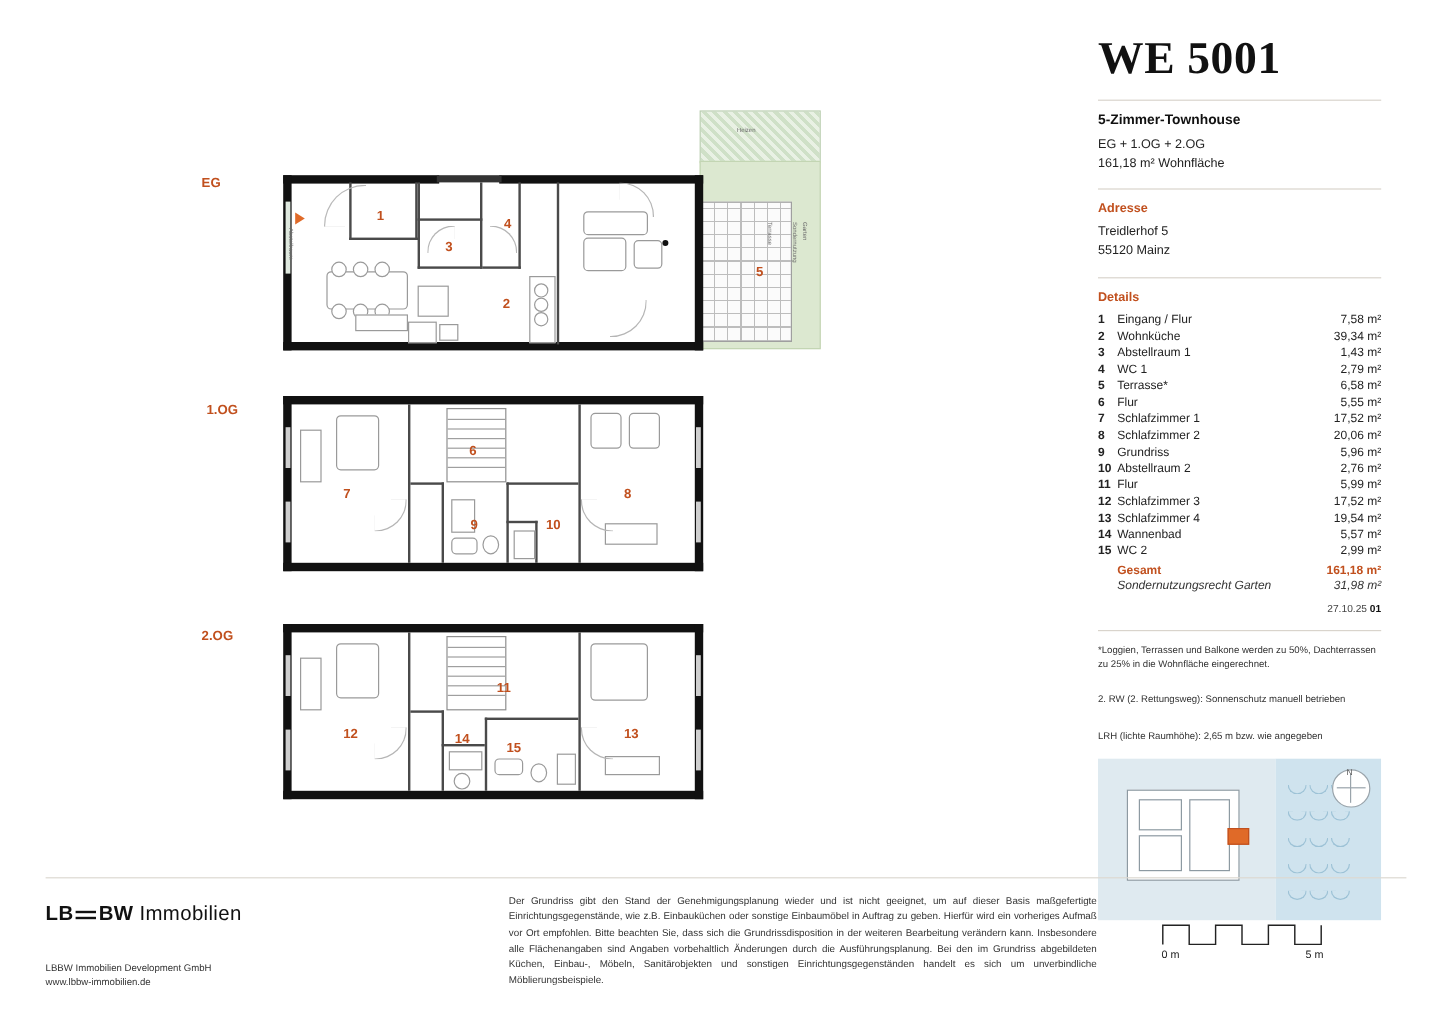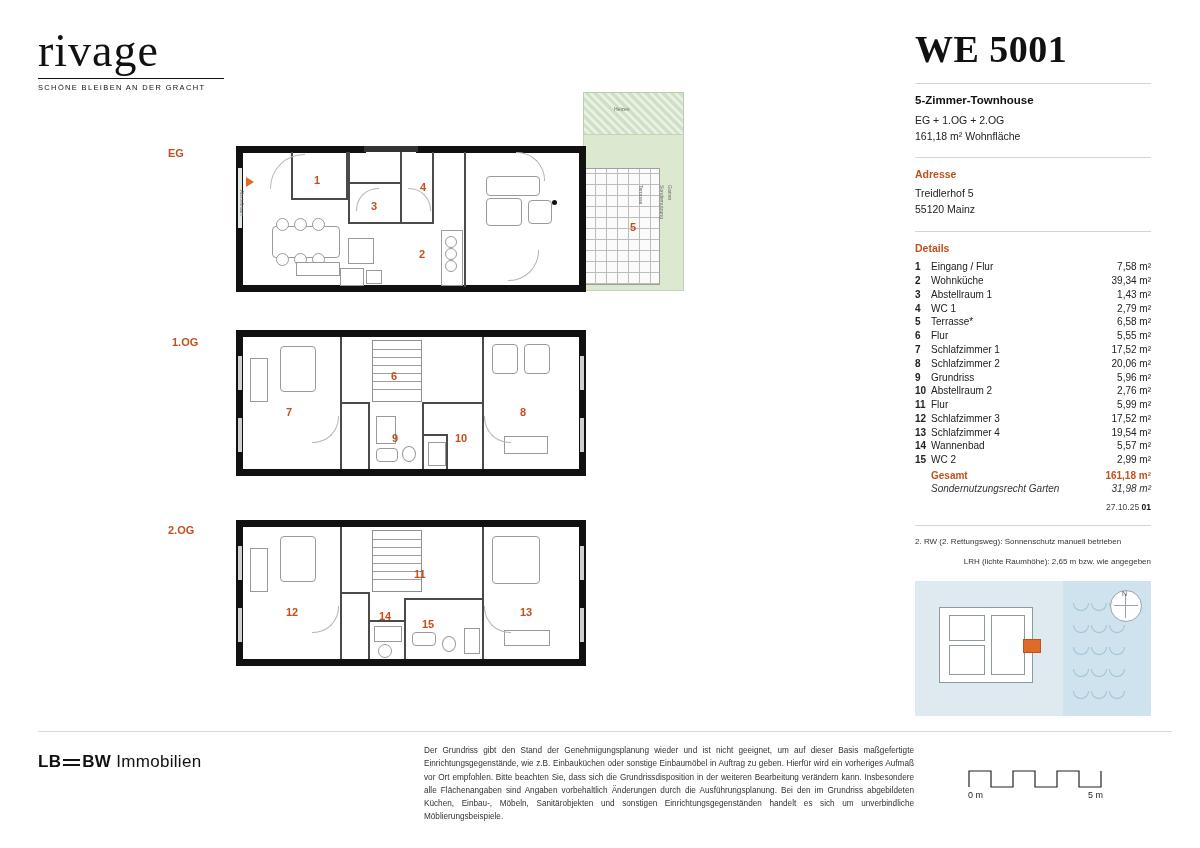--- a/index.html
+++ b/index.html
@@ -124,25 +124,20 @@
 
   
   .scalebar{position:absolute;left:968px;top:766px;width:135px;height:22px;}
   .scale-labels{position:absolute;left:968px;top:790px;width:135px;display:flex;justify-content:space-between;font-size:9px;color:#222;}
 </style>
 </head>
 <body>
 
 <div class="page">
 
-  <div class="logo-block">
-    <div class="logo-word">rivage</div>
-    <div class="logo-rule"></div>
-    <div class="logo-sub">SCHÖNE BLEIBEN AN DER GRACHT</div>
-  </div>
 
   <div class="floor-label" style="left:168px;top:147px;">EG</div>
   <div class="floor-label" style="left:172px;top:336px;">1.OG</div>
   <div class="floor-label" style="left:168px;top:524px;">2.OG</div>
 
   <div class="plan" style="left:236px;top:90px;width:560px;height:210px;">
 
     <div class="hatch" style="left:347px;top:2px;width:99px;height:42px;"></div>
     <div class="tinylabel" style="left:378px;top:16px;">Heizen</div>
     <div class="green" style="left:347px;top:44px;width:99px;height:155px;"></div>
@@ -412,22 +407,23 @@
       </tbody>
     </table>
 
     <div class="date-row">
       <span>27.10.25</span>
       <b>01</b>
     </div>
 
     <div class="hr"></div>
 
-    <div class="foot-notes" style="margin-top:2px;">2. RW (2. Rettungsweg): Sonnenschutz manuell betrieben</div>
-    <div class="foot-notes" style="margin-top:8px;text-align:right;">LRH (lichte Raumhöhe): 2,65 m bzw. wie angegeben</div>
+    <div class="foot-notes">*Loggien, Terrassen und Balkone werden zu 50%, Dachterrassen zu 25% in die Wohnfläche eingerechnet.</div>
+    <div class="foot-notes" style="margin-top:16px;">2. RW (2. Rettungsweg): Sonnenschutz manuell betrieben</div>
+    <div class="foot-notes" style="margin-top:19px;">LRH (lichte Raumhöhe): 2,65 m bzw. wie angegeben</div>
 
     <div class="sitemap">
       <div class="sm-left"></div>
       <div class="sm-right"></div>
 
       <div class="sm-block" style="left:24px;top:26px;width:92px;height:74px;"></div>
       <div class="sm-block" style="left:34px;top:34px;width:34px;height:24px;"></div>
       <div class="sm-block" style="left:34px;top:64px;width:34px;height:28px;"></div>
       <div class="sm-block" style="left:76px;top:34px;width:32px;height:58px;"></div>
       <div class="sm-block" style="left:108px;top:58px;width:16px;height:12px;background:#e06a28;border-color:#c1501e;"></div>
@@ -456,20 +452,24 @@
 
   <div class="footer-rule"></div>
 
   <div class="lbbw">
     <div class="lbbw-logo">
       <span>LB</span>
       <span class="lbbw-bar"></span>
       <span>BW</span>
       <span style="margin-left:5px;font-weight:400;">Immobilien</span>
     </div>
+    <div class="lbbw-txt">
+      <div>LBBW Immobilien Development GmbH</div>
+      <div>www.lbbw-immobilien.de</div>
+    </div>
   </div>
 
 
   <div class="disclaimer">Der Grundriss gibt den Stand der Genehmigungsplanung wieder und ist nicht geeignet, um auf dieser Basis maßgefertigte Einrichtungsgegenstände, wie z.B. Einbauküchen oder sonstige Einbaumöbel in Auftrag zu geben. Hierfür wird ein vorheriges Aufmaß vor Ort empfohlen. Bitte beachten Sie, dass sich die Grundrissdisposition in der weiteren Bearbeitung verändern kann. Insbesondere alle Flächenangaben sind Angaben vorbehaltlich Änderungen durch die Ausführungsplanung. Bei den im Grundriss abgebildeten Küchen, Einbau-, Möbeln, Sanitärobjekten und sonstigen Einrichtungsgegenständen handelt es sich um unverbindliche Möblierungsbeispiele.</div>
 
   <svg class="scalebar" viewBox="0 0 135 22">
     <path d="M1 21 L1 5 L23 5 L23 21 L45 21 L45 5 L67 5 L67 21 L89 21 L89 5 L111 5 L111 21 L133 21 L133 5" fill="none" stroke="#222" stroke-width="1.2"></path>
   </svg>
   <div class="scale-labels">
     <span>0 m</span>

